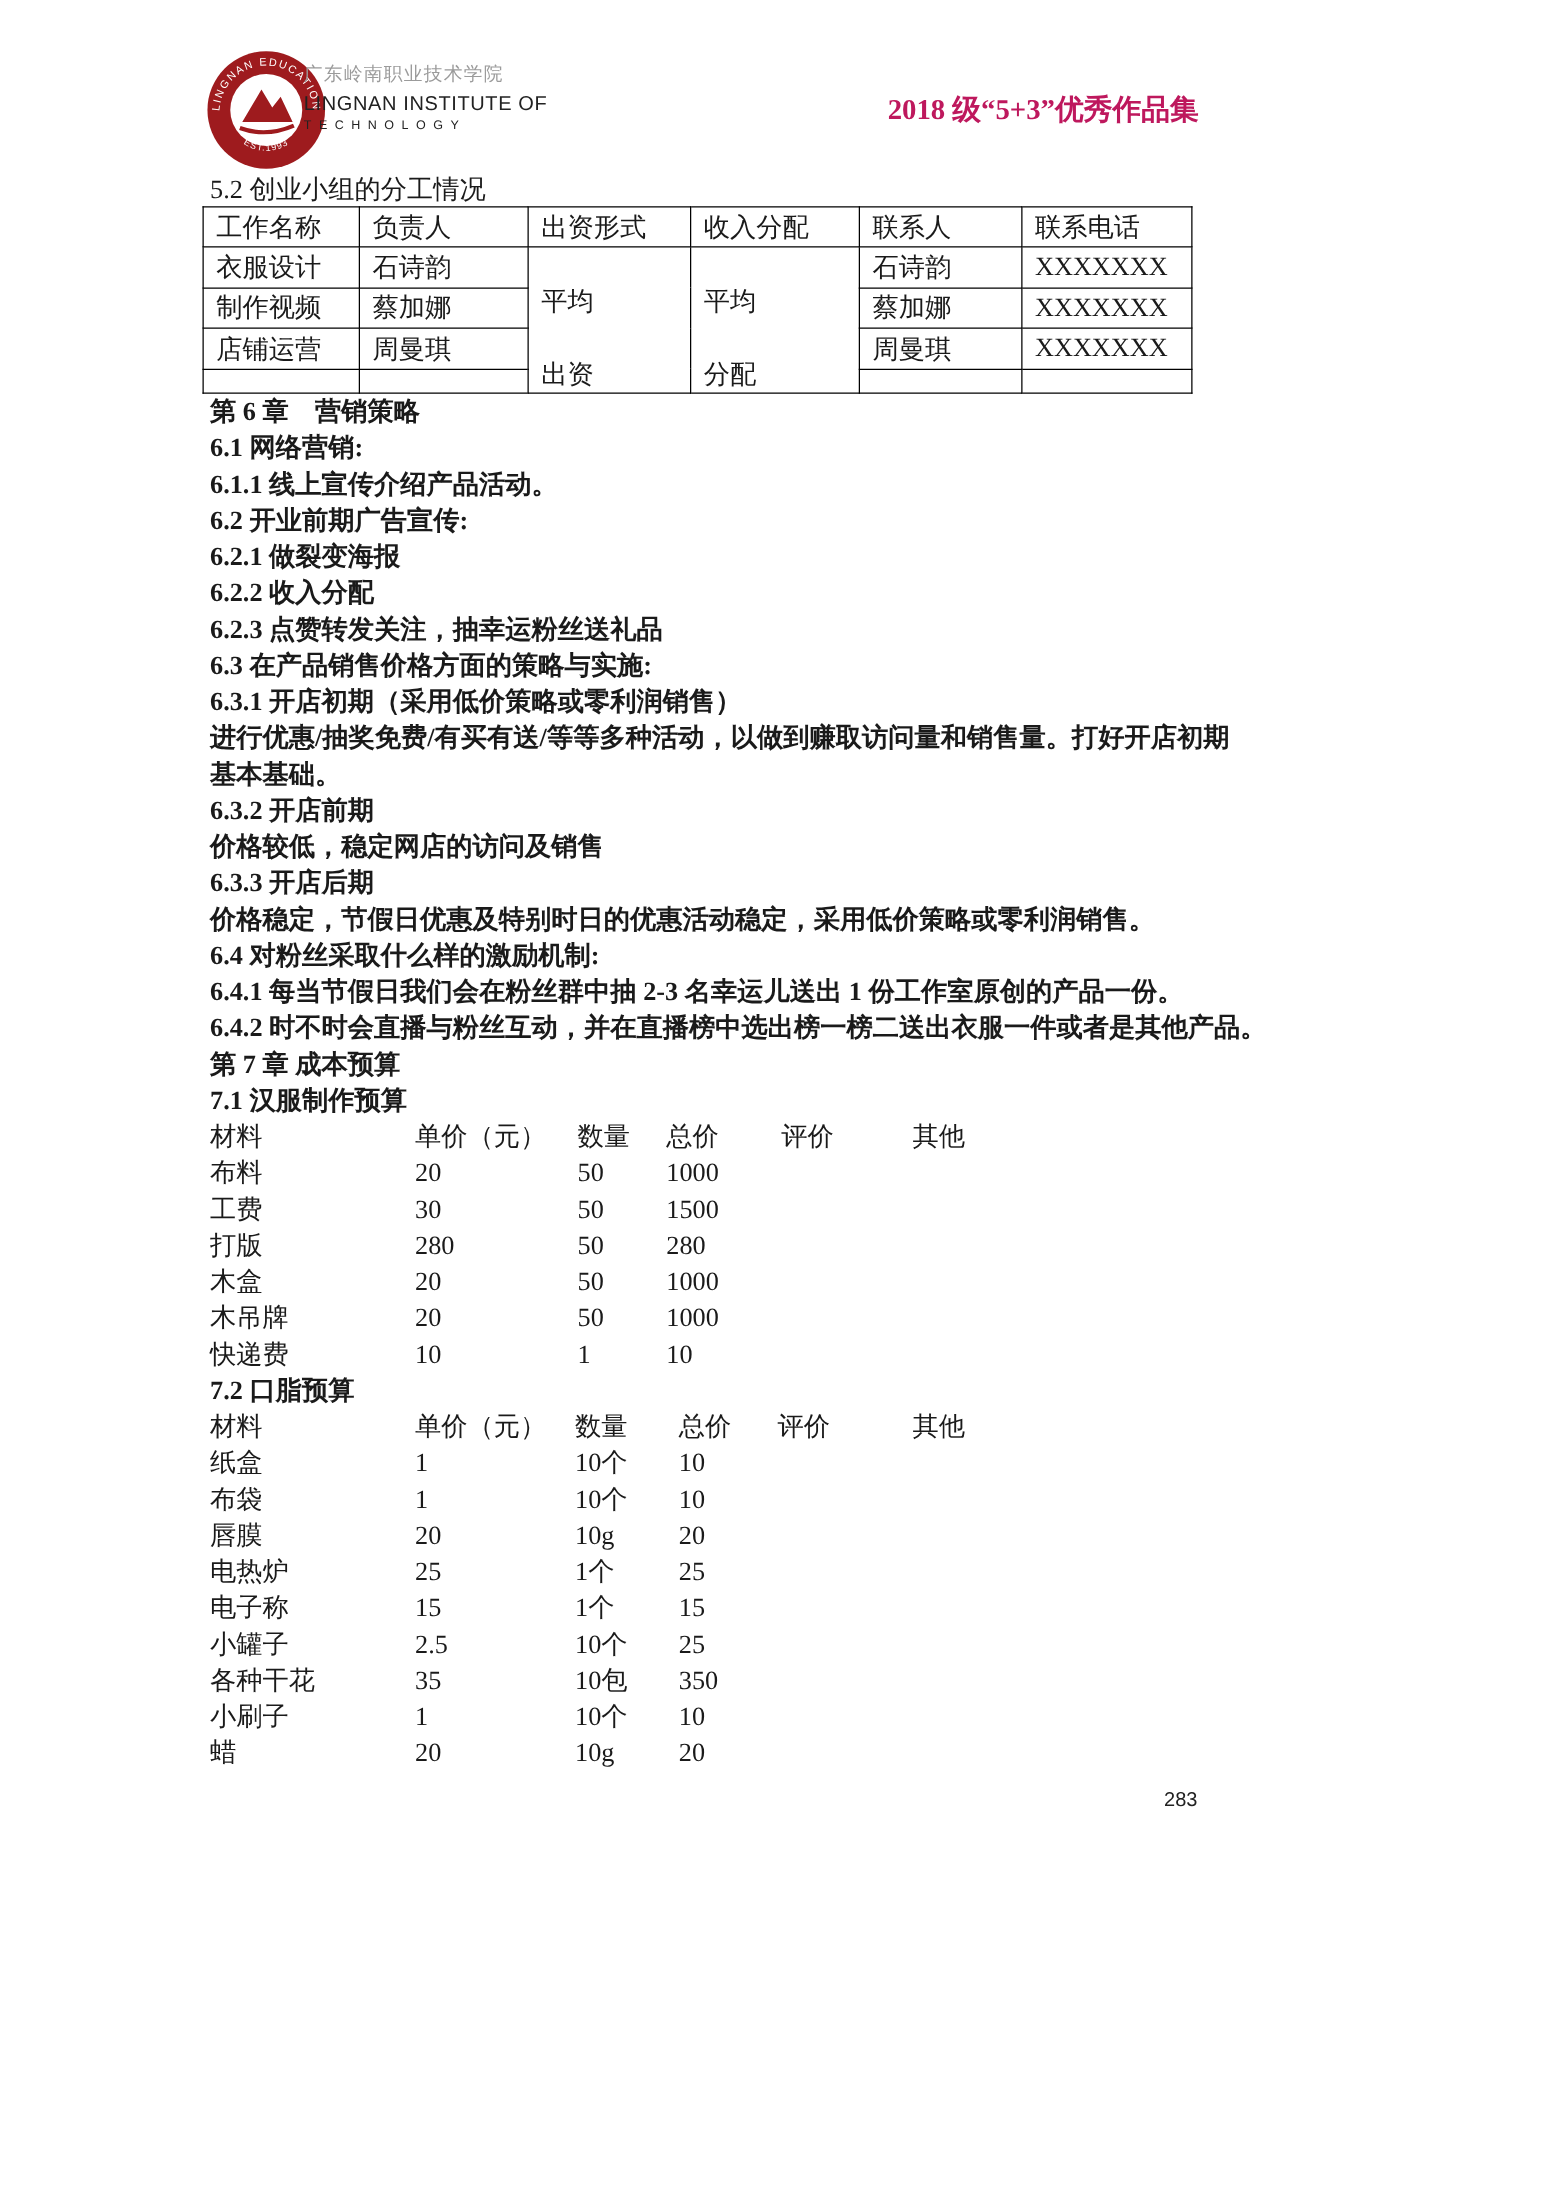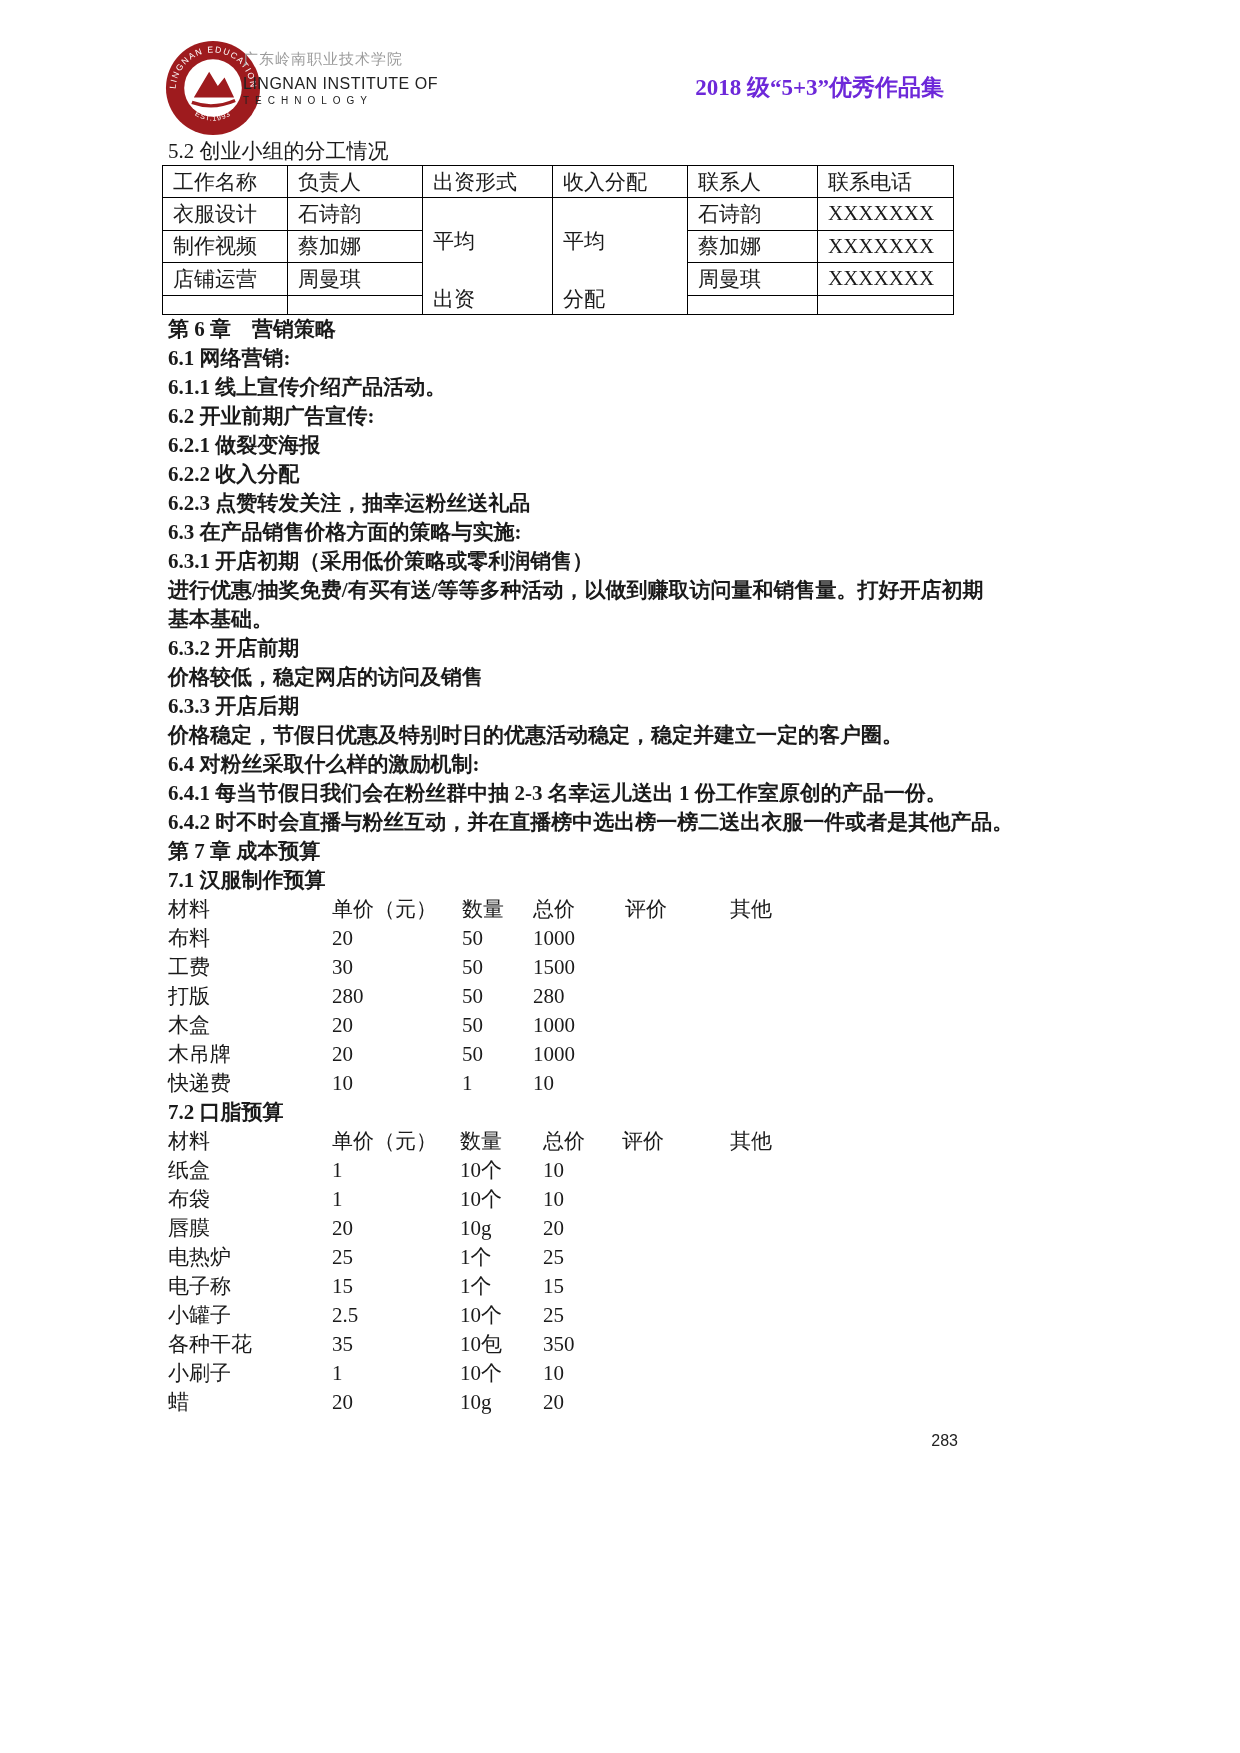--- a/index.html
+++ b/index.html
@@ -13,22 +13,22 @@
     overflow:hidden;
     margin:0 auto;
   }
   
   .logo-wrap{position:absolute;left:165px;top:40px;width:96px;height:96px;}
   .inst-text{position:absolute;left:243px;top:50px;font-family:"Liberation Sans","DejaVu Sans",sans-serif;}
   .inst-cn{color:#9b9b9b;font-size:15px;letter-spacing:1px;}
   .inst-en1{margin-top:6px;font-size:16px;font-weight:normal;color:#222;letter-spacing:0.5px;}
   .inst-en2{margin-top:2px;font-size:10px;color:#222;letter-spacing:6px;}
   .collection-title{
-    position:absolute;top:72px;right:296px;
-    font-size:23px;font-weight:bold;color:#6d28d9;
+    position:absolute;top:72px;right:281px;
+    font-size:23px;font-weight:bold;color:#be185d;
     white-space:nowrap;
   }
   
   .content{position:absolute;left:168px;top:138px;width:910px;}
   .heading-5-2{height:27px;line-height:27px;}
   
   table.work-table{
     border-collapse:collapse;table-layout:fixed;
     width:791px;margin-left:-6px;padding-left:32px;
   }
@@ -170,21 +170,21 @@
         <div class="line">进行优惠/抽奖免费/有买有送/等等多种活动，以做到赚取访问量和销售量。打好开店初期</div>
 
         <div class="line">基本基础。</div>
 
         <div class="line">6.3.2 开店前期</div>
 
         <div class="line">价格较低，稳定网店的访问及销售</div>
 
         <div class="line">6.3.3 开店后期</div>
 
-        <div class="line">价格稳定，节假日优惠及特别时日的优惠活动稳定，稳定并建立一定的客户圈。</div>
+        <div class="line">价格稳定，节假日优惠及特别时日的优惠活动稳定，采用低价策略或零利润销售。</div>
 
         <div class="line">6.4 对粉丝采取什么样的激励机制:</div>
 
         <div class="line">6.4.1 每当节假日我们会在粉丝群中抽 2-3 名幸运儿送出 1 份工作室原创的产品一份。</div>
 
         <div class="line">6.4.2 时不时会直播与粉丝互动，并在直播榜中选出榜一榜二送出衣服一件或者是其他产品。</div>
 
         <div class="line">第 7 章 成本预算</div>
 
         <div class="line">7.1 汉服制作预算</div>

